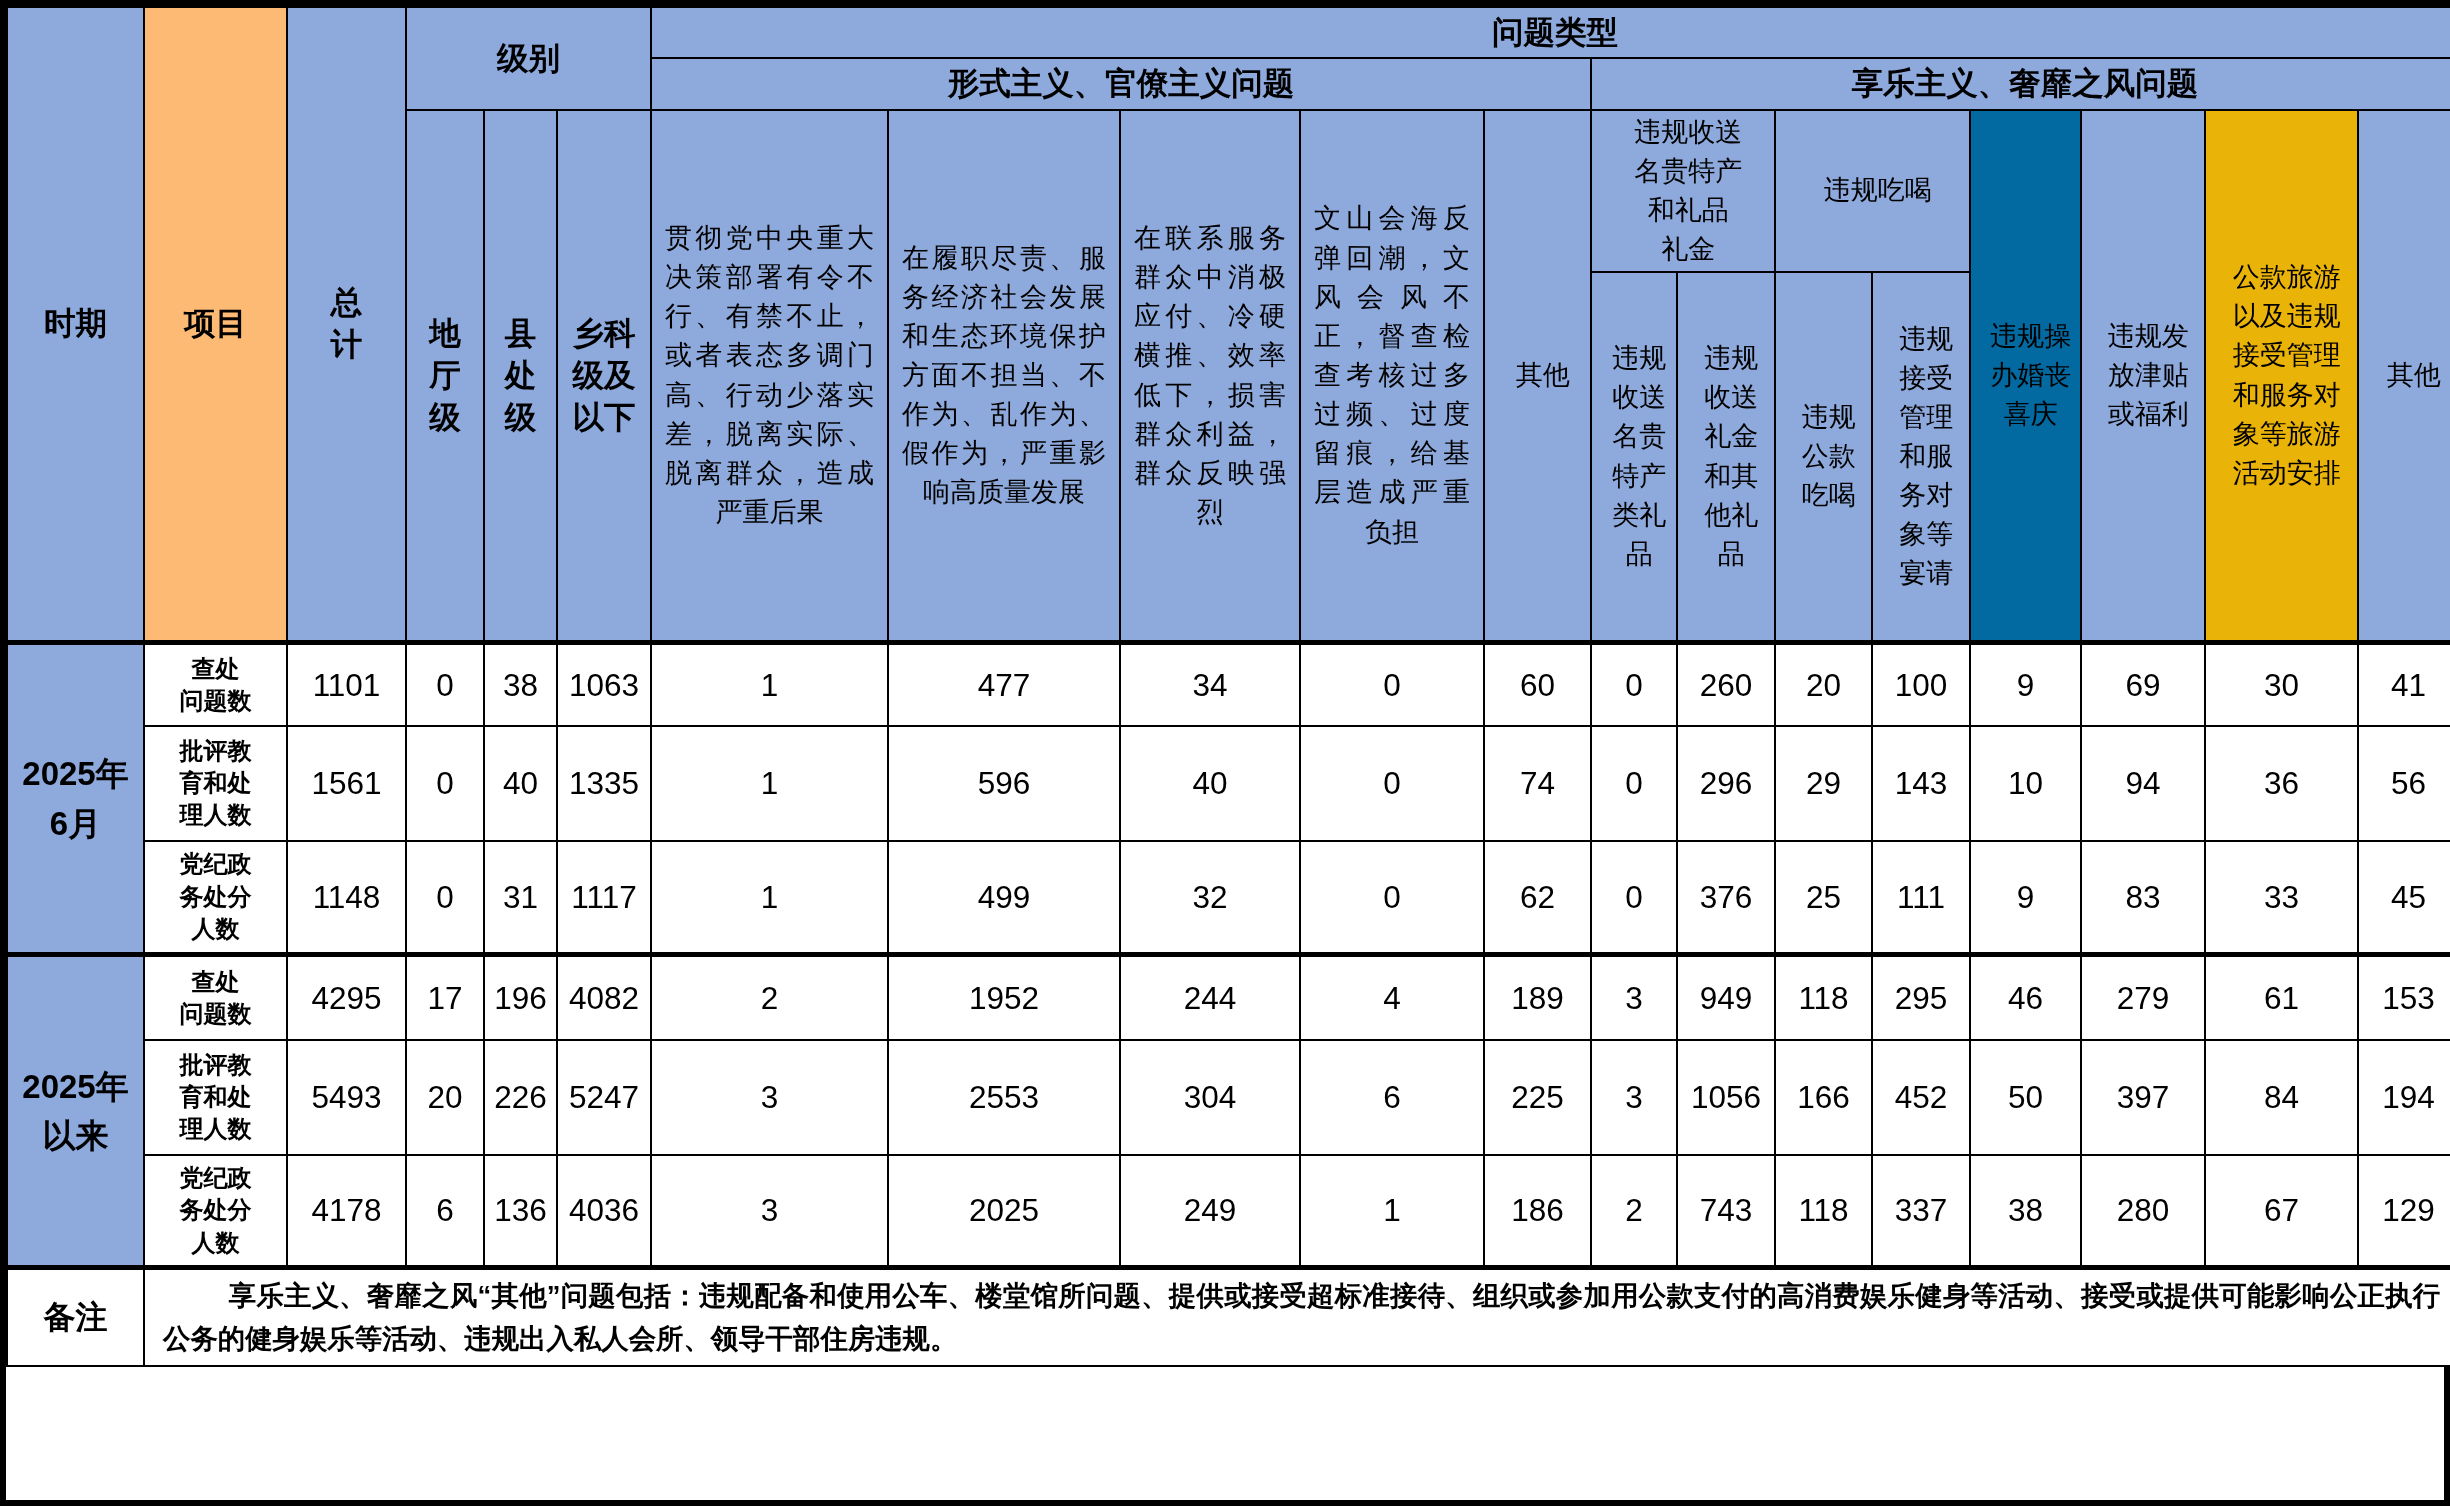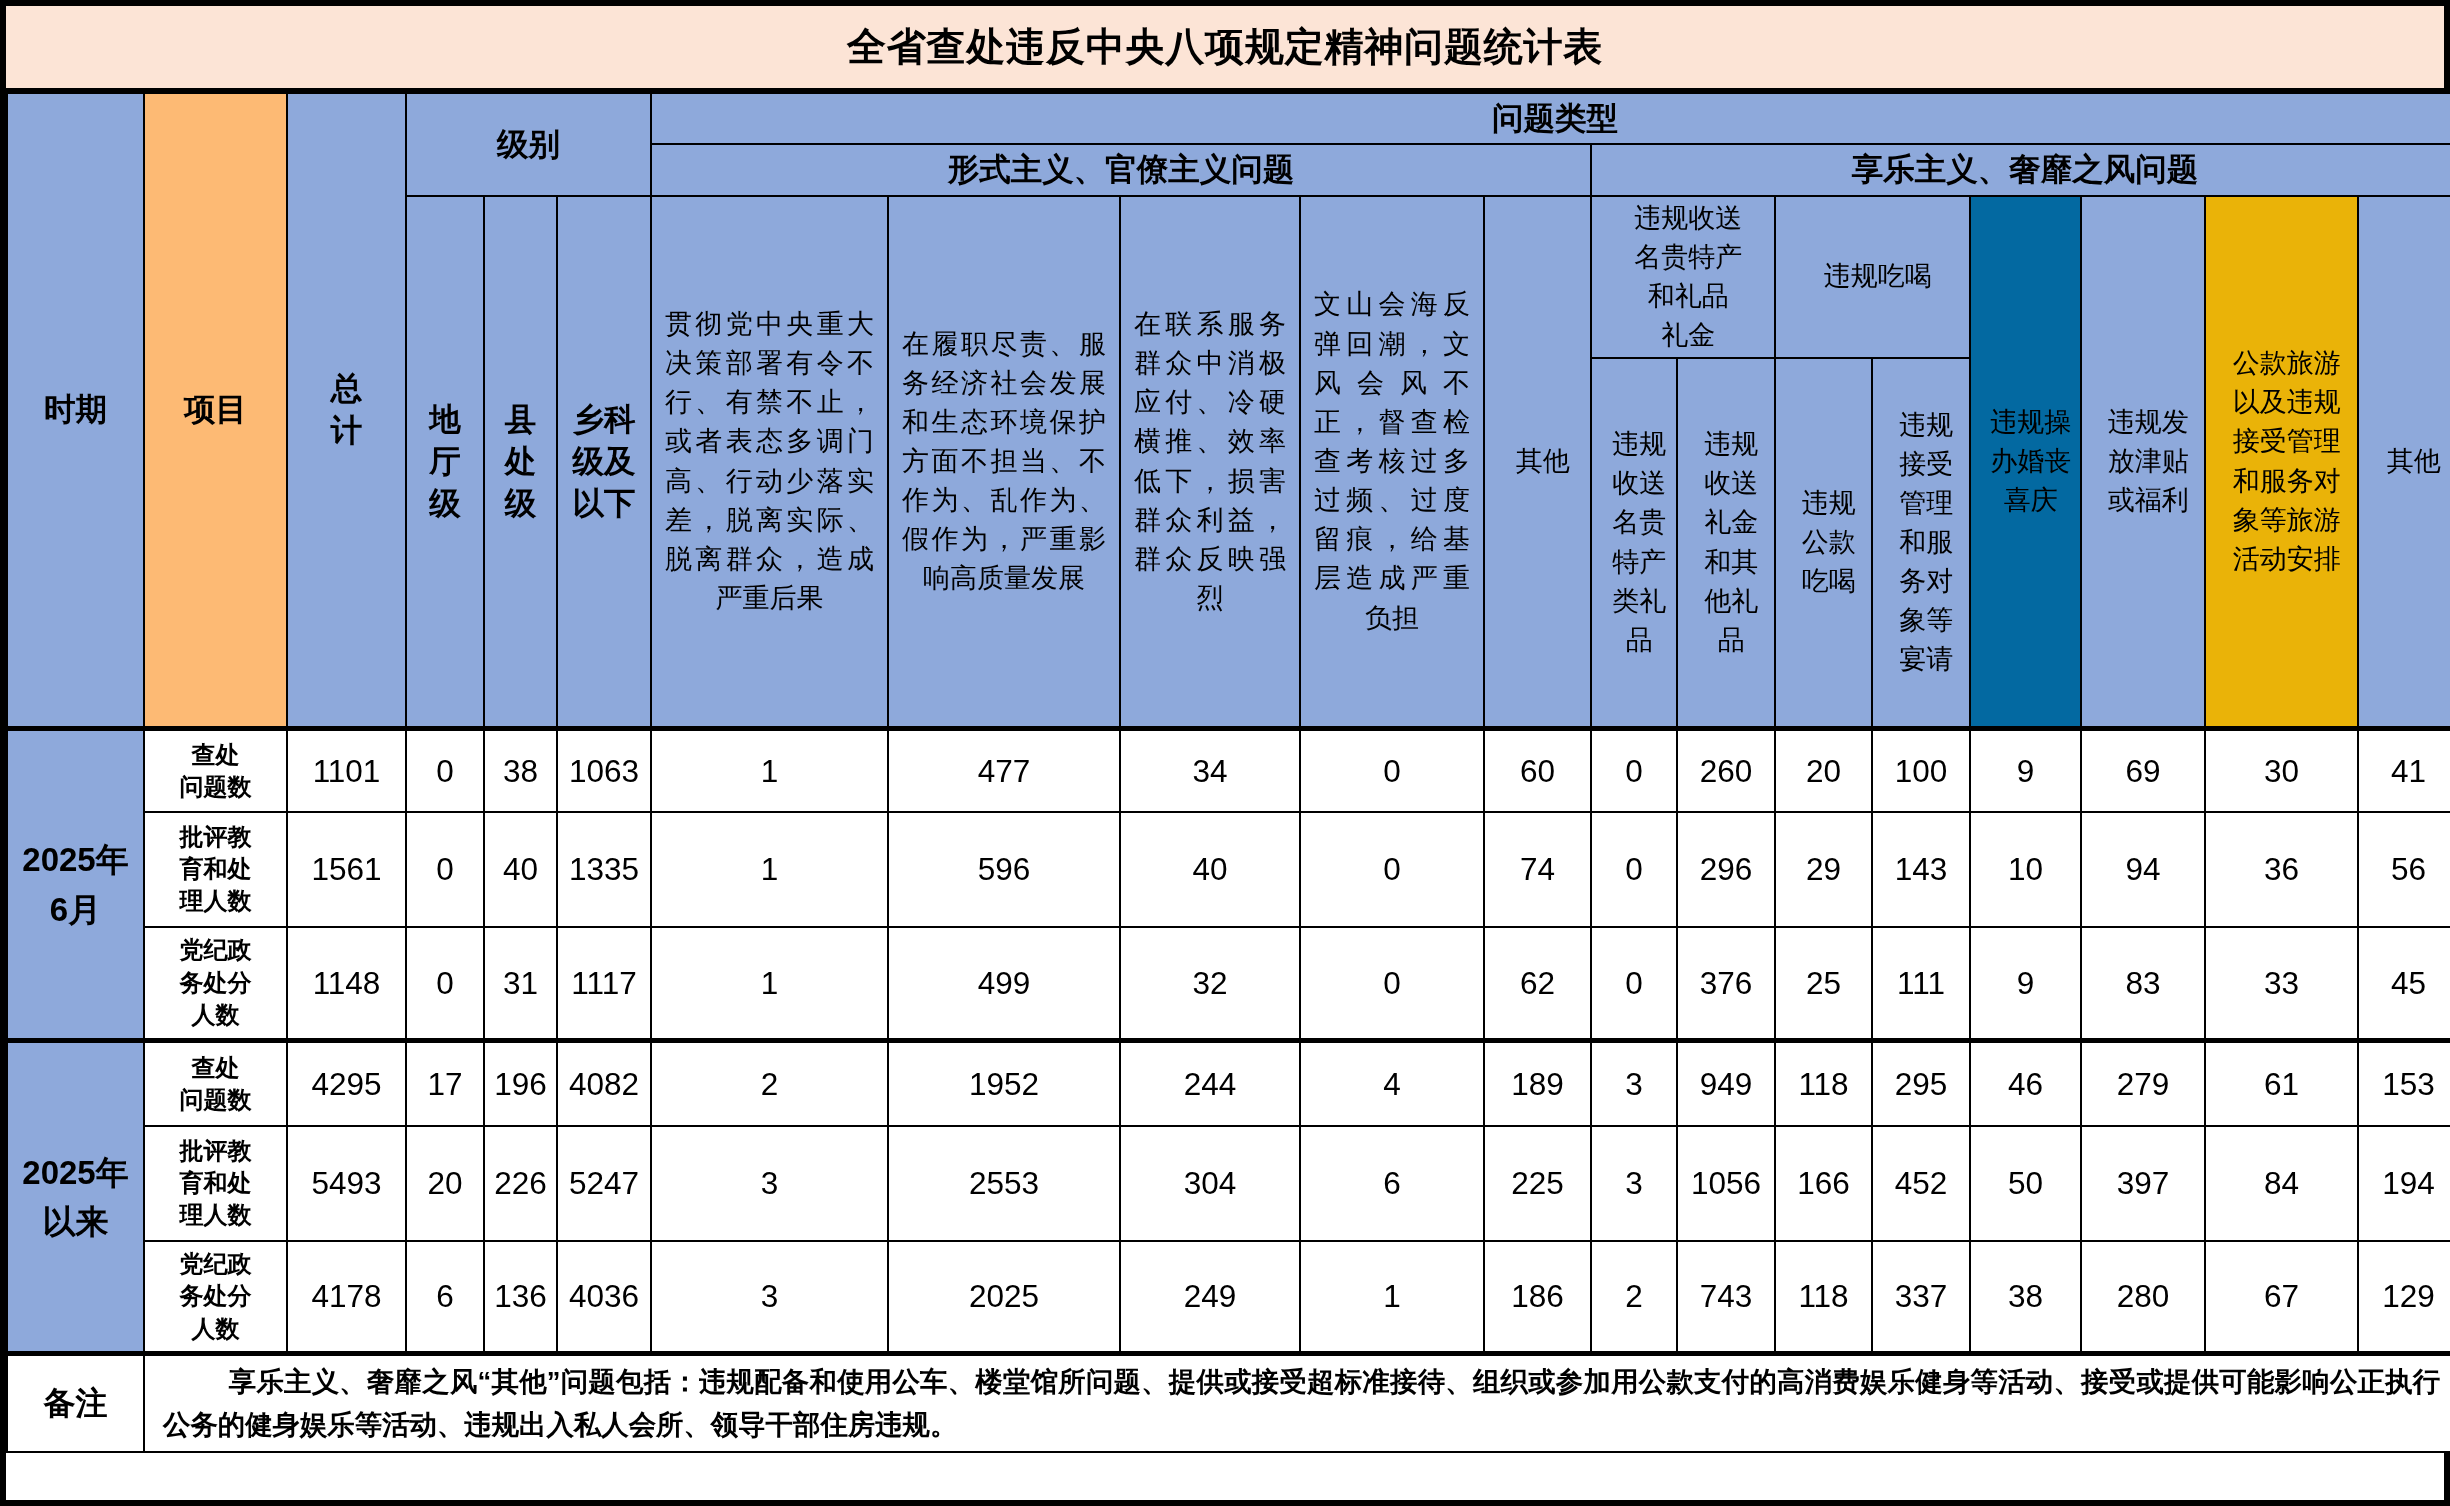--- a/index.html
+++ b/index.html
@@ -44,21 +44,20 @@
   td.remark-text{
     background:#fff;text-align:justify;font-weight:bold;font-size:27.4px;
     line-height:1.55;padding:4.8px 18px;text-indent:2.4em;
   }
 </style>
 </head>
 <body>
 
 <div id="frame">
 
-  <div id="title-bar" style="background: rgb(252, 228, 214);">全省查处违反中央八项规定精神问题统计表</div>
 
   <table>
     <colgroup>
       <col style="width:137px">
         <col style="width:143px">
         <col style="width:119px">
       <col style="width:78px">
         <col style="width:73px">
         <col style="width:94px">
       <col style="width:237px">

